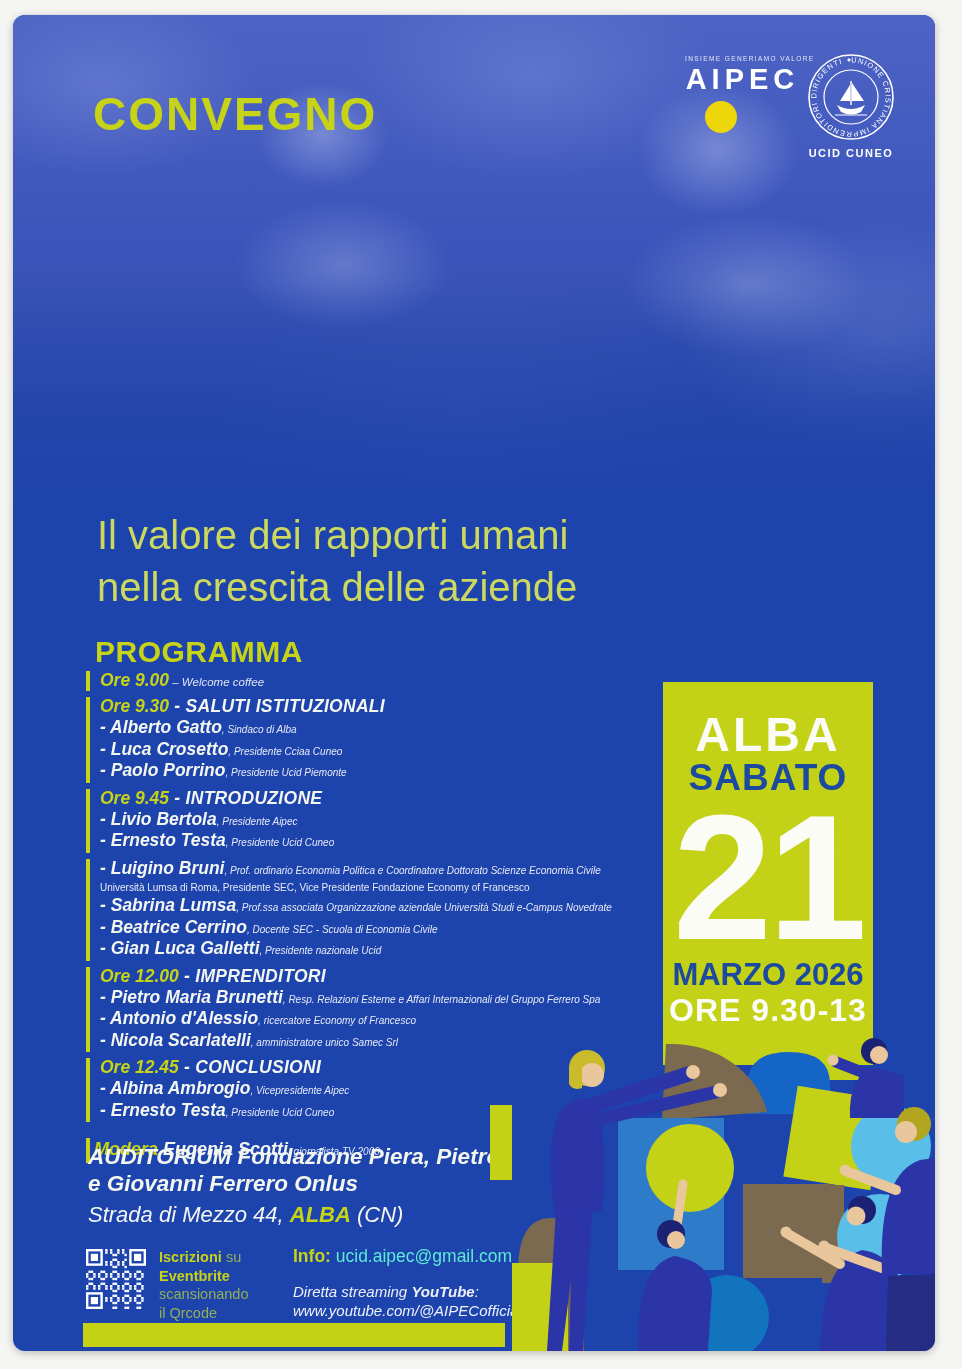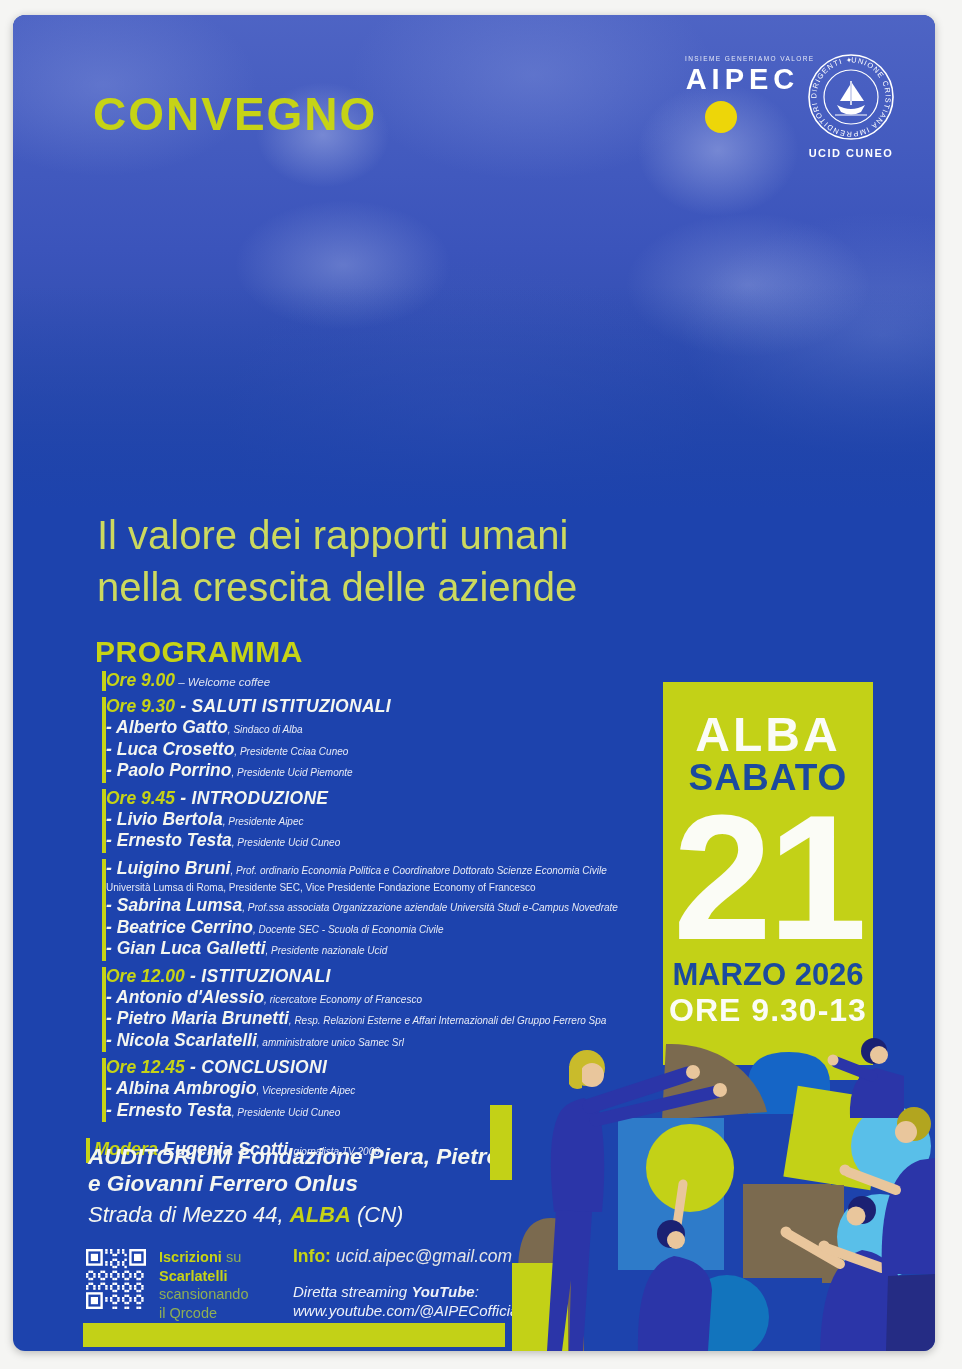--- a/index.html
+++ b/index.html
@@ -34,21 +34,21 @@
   .ucid .label{font-size:11px;font-weight:700;letter-spacing:1.5px;margin-top:2px;}
   
   .title{position:absolute;left:82px;top:148px;color:#f4f6f0;font-weight:700;font-size:100px;
          line-height:107px;letter-spacing:1px;text-shadow:0 4px 10px rgba(8,20,80,.35);}
   .subtitle{position:absolute;left:84px;top:494px;color:#ccd95e;font-size:40px;line-height:52px;
             font-weight:400;}
   .prog-head{position:absolute;left:82px;top:620px;color:var(--accent_lime,#c6d316);
              font-size:30px;font-weight:700;letter-spacing:.5px;}
   
   .program{position:absolute;left:73px;top:656px;width:585px;}
-  .session{border-left:4px solid var(--accent_lime,#c6d316);margin-bottom:6px;margin-left:16px;}
+  .session{border-left:4px solid var(--accent_lime,#c6d316);padding-left:10px;margin-bottom:6px;}
   .session-head{line-height:18px;margin-bottom:2px;white-space:nowrap;}
   .session-time{color:var(--accent_lime,#c6d316);font-weight:700;font-style:italic;font-size:17.5px;}
   .session-title{color:#f4f6f0;font-weight:700;font-style:italic;font-size:17.5px;letter-spacing:.3px;}
   .session-note{color:#dfe4f2;font-style:italic;font-size:11.5px;}
   .speaker{line-height:19.5px;white-space:nowrap;}
   .speaker-dash{color:#f4f6f0;font-weight:700;font-style:italic;font-size:17.5px;}
   .speaker-name{color:#f4f6f0;font-weight:700;font-style:italic;font-size:17.5px;}
   .speaker-role{color:#e6eaf6;font-style:italic;font-size:10px;}
   .speaker-role2{color:#e6eaf6;font-size:10px;line-height:13px;margin:1px 0 2px;}
   .modera{border-left:4px solid var(--accent_lime,#c6d316);padding-left:4px;margin-top:16px;
@@ -71,21 +71,21 @@
   .venue .v3{font-size:22px;font-style:italic;line-height:27px;margin-top:4px;font-weight:400;}
   .venue .v-city{color:var(--accent_lime,#c6d316);font-weight:600;}
   
   .qr{position:absolute;left:73px;top:1232px;width:60px;height:64px;}
   .reg{position:absolute;left:146px;top:1233px;font-size:14.5px;line-height:18.5px;}
   .reg .hl{color:var(--accent_lime,#c6d316);font-weight:700;}
   .reg .mut{color:#8fb054;}
   .info{position:absolute;left:280px;top:1231px;}
   .info .row1{font-size:17.5px;line-height:20px;}
   .info .i-label{color:var(--accent_lime,#c6d316);font-weight:700;}
-  .info .i-mail{color:#e5e5e5;font-style:italic;}
+  .info .i-mail{color:#5eead4;}
   .info .row2{margin-top:16px;font-size:15px;line-height:19px;color:#eef1f8;font-style:italic;}
   .info .yt{font-weight:700;}
   .greenbar{position:absolute;left:70px;top:1308px;width:422px;height:24px;
             background:var(--box_green,#c3d117);}
   .illu{position:absolute;left:477px;top:1007px;width:445px;height:329px;}
 </style>
 </head>
 <body>
 
 <div class="page">
@@ -145,23 +145,23 @@
           <div class="speaker"><span class="speaker-dash">- </span><span class="speaker-name">Ernesto Testa</span><span class="speaker-role">, Presidente Ucid Cuneo</span></div>
         </div>
         <div class="session">
           <div class="speaker"><span class="speaker-dash">- </span><span class="speaker-name">Luigino Bruni</span><span class="speaker-role">, Prof. ordinario Economia Politica e Coordinatore Dottorato Scienze Economia Civile</span></div>
           <div class="speaker-role2">Università Lumsa di Roma, Presidente SEC, Vice Presidente Fondazione Economy of Francesco</div>
           <div class="speaker"><span class="speaker-dash">- </span><span class="speaker-name">Sabrina Lumsa</span><span class="speaker-role">, Prof.ssa associata Organizzazione aziendale Università Studi e-Campus Novedrate</span></div>
           <div class="speaker"><span class="speaker-dash">- </span><span class="speaker-name">Beatrice Cerrino</span><span class="speaker-role">, Docente SEC - Scuola di Economia Civile</span></div>
           <div class="speaker"><span class="speaker-dash">- </span><span class="speaker-name">Gian Luca Galletti</span><span class="speaker-role">, Presidente nazionale Ucid</span></div>
         </div>
         <div class="session">
-          <div class="session-head"><span class="session-time">Ore 12.00</span><span class="session-title"> - ISTITUZIONALI</span></div>
+          <div class="session-head"><span class="session-time">Ore 12.00</span><span class="session-title"> - IMPRENDITORI</span></div>
+          <div class="speaker"><span class="speaker-dash">- </span><span class="speaker-name">Pietro Maria Brunetti</span><span class="speaker-role">, Resp. Relazioni Esterne e Affari Internazionali del Gruppo Ferrero Spa</span></div>
           <div class="speaker"><span class="speaker-dash">- </span><span class="speaker-name">Antonio d'Alessio</span><span class="speaker-role">, ricercatore Economy of Francesco</span></div>
-          <div class="speaker"><span class="speaker-dash">- </span><span class="speaker-name">Pietro Maria Brunetti</span><span class="speaker-role">, Resp. Relazioni Esterne e Affari Internazionali del Gruppo Ferrero Spa</span></div>
           <div class="speaker"><span class="speaker-dash">- </span><span class="speaker-name">Nicola Scarlatelli</span><span class="speaker-role">, amministratore unico Samec Srl</span></div>
         </div>
         <div class="session">
           <div class="session-head"><span class="session-time">Ore 12.45</span><span class="session-title"> - CONCLUSIONI</span></div>
           <div class="speaker"><span class="speaker-dash">- </span><span class="speaker-name">Albina Ambrogio</span><span class="speaker-role">, Vicepresidente Aipec</span></div>
           <div class="speaker"><span class="speaker-dash">- </span><span class="speaker-name">Ernesto Testa</span><span class="speaker-role">, Presidente Ucid Cuneo</span></div>
         </div>
         <div class="modera"><span class="m-label">Modera </span><span class="m-name">Eugenia Scotti</span><span class="m-role">, giornalista TV 2000</span></div>
       </div>
 
@@ -320,21 +320,21 @@
         <rect x="22" y="24" width="1" height="1" fill="#ffffff"></rect>
         <rect x="23" y="10" width="1" height="1" fill="#ffffff"></rect>
         <rect x="23" y="11" width="1" height="1" fill="#ffffff"></rect>
         <rect x="23" y="15" width="1" height="1" fill="#ffffff"></rect>
         <rect x="23" y="16" width="1" height="1" fill="#ffffff"></rect>
         <rect x="23" y="20" width="1" height="1" fill="#ffffff"></rect>
         <rect x="23" y="21" width="1" height="1" fill="#ffffff"></rect>
       </svg>
     <div class="reg">
       <div><span class="hl">Iscrizioni</span><span class="mut"> su</span></div>
-      <div class="hl">Scarlatelli</div>
+      <div class="hl">Eventbrite</div>
       <div class="mut">scansionando</div>
       <div class="mut">il Qrcode</div>
     </div>
 
     <div class="info">
       <div class="row1">
         <span class="i-label">Info: </span><span class="i-mail">ucid.aipec@gmail.com</span>
       </div>
       <div class="row2">
         <div><span>Diretta streaming </span><span class="yt">YouTube</span><span>:</span></div>

